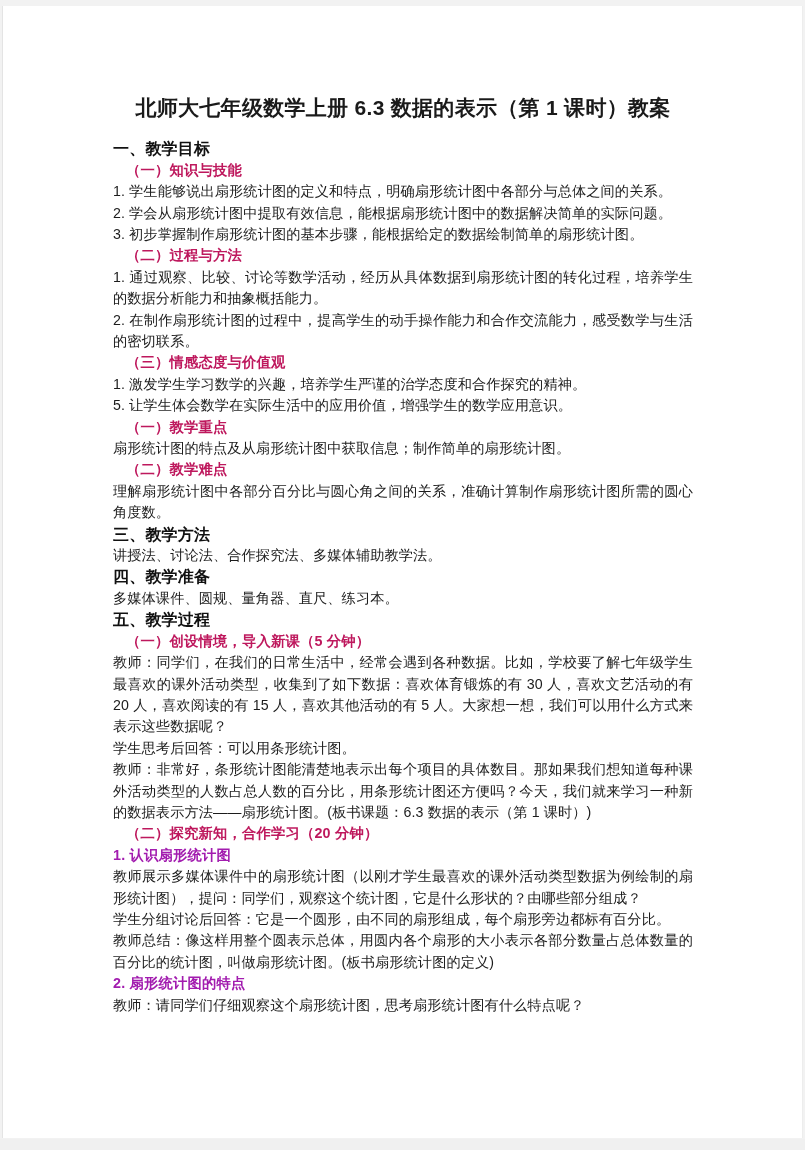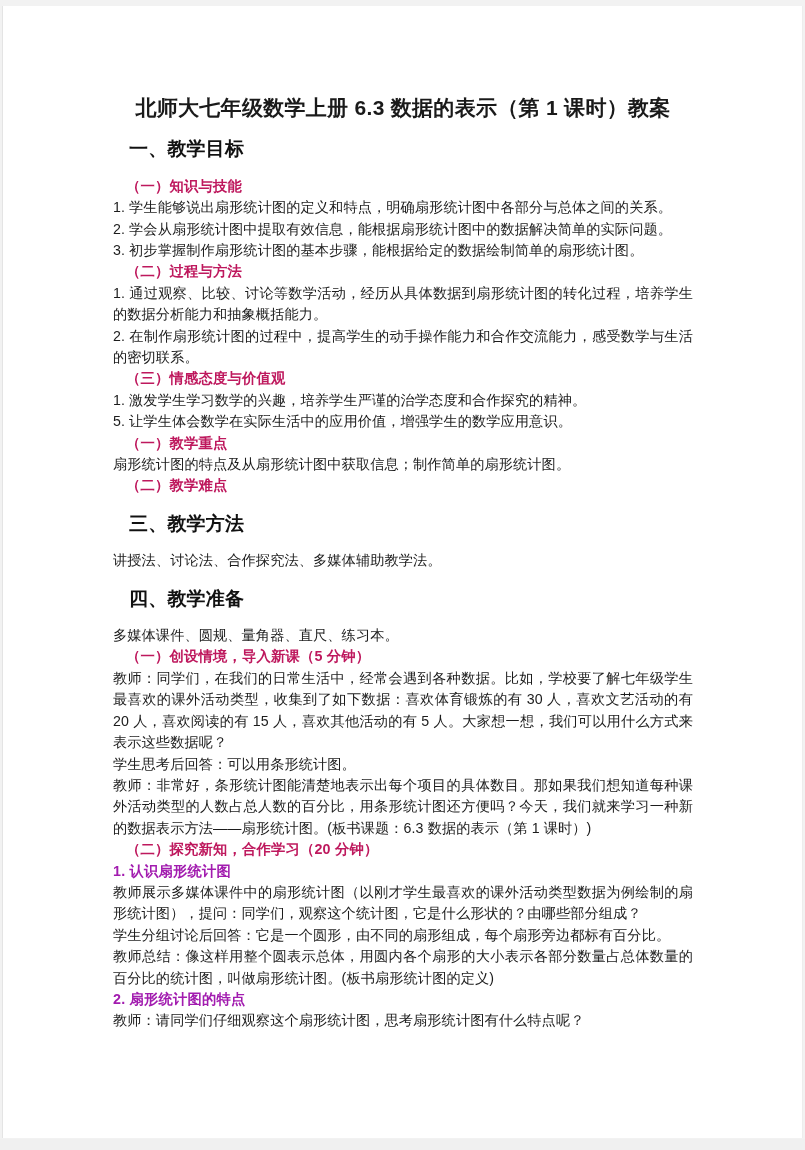--- a/index.html
+++ b/index.html
@@ -50,24 +50,24 @@
     font-size: 14.2px;
     line-height: 21.4px;
     color: #1c1c1c;
     margin: 0;
     text-align: justify;
     text-justify: inter-ideograph;
     letter-spacing: 0.1px;
   }
   .h-major {
     font-weight: bold;
-    font-size: 19px;
+    font-size: 16px;
     line-height: 21.4px;
     color: #111111;
-    margin: 16px;
+    margin: 0;
     letter-spacing: 0.2px;
   }
   .h-sub {
     font-weight: bold;
     font-size: 14.3px;
     line-height: 21.4px;
     color: #be185d;
     margin: 0;
     padding-left: 13px;
     letter-spacing: 0.2px;
@@ -114,27 +114,29 @@
       <p class="blk">2. 在制作扇形统计图的过程中，提高学生的动手操作能力和合作交流能力，感受数学与生活的密切联系。</p>
 
       <p class="h-sub">（三）情感态度与价值观</p>
       <p class="blk">1. 激发学生学习数学的兴趣，培养学生严谨的治学态度和合作探究的精神。</p>
       <p class="blk">5. 让学生体会数学在实际生活中的应用价值，增强学生的数学应用意识。</p>
 
       <p class="h-sub">（一）教学重点</p>
       <p class="blk">扇形统计图的特点及从扇形统计图中获取信息；制作简单的扇形统计图。</p>
 
       <p class="h-sub">（二）教学难点</p>
+      <p class="blk">理解扇形统计图中各部分百分比与圆心角之间的关系，准确计算制作扇形统计图所需的圆心角度数。</p>
 
       <p class="h-major">三、教学方法</p>
       <p class="blk">讲授法、讨论法、合作探究法、多媒体辅助教学法。</p>
 
       <p class="h-major">四、教学准备</p>
       <p class="blk">多媒体课件、圆规、量角器、直尺、练习本。</p>
 
+      <p class="h-major">五、教学过程</p>
       <p class="h-sub">（一）创设情境，导入新课（5 分钟）</p>
       <p class="blk">教师：同学们，在我们的日常生活中，经常会遇到各种数据。比如，学校要了解七年级学生最喜欢的课外活动类型，收集到了如下数据：喜欢体育锻炼的有 30 人，喜欢文艺活动的有 20 人，喜欢阅读的有 15 人，喜欢其他活动的有 5 人。大家想一想，我们可以用什么方式来表示这些数据呢？</p>
       <p class="blk">学生思考后回答：可以用条形统计图。</p>
       <p class="blk">教师：非常好，条形统计图能清楚地表示出每个项目的具体数目。那如果我们想知道每种课外活动类型的人数占总人数的百分比，用条形统计图还方便吗？今天，我们就来学习一种新的数据表示方法——扇形统计图。(板书课题：6.3 数据的表示（第 1 课时）)</p>
 
       <p class="h-sub">（二）探究新知，合作学习（20 分钟）</p>
 
       <p class="h-num">1. 认识扇形统计图</p>
       <p class="blk">教师展示多媒体课件中的扇形统计图（以刚才学生最喜欢的课外活动类型数据为例绘制的扇形统计图），提问：同学们，观察这个统计图，它是什么形状的？由哪些部分组成？</p>
       <p class="blk">学生分组讨论后回答：它是一个圆形，由不同的扇形组成，每个扇形旁边都标有百分比。</p>

